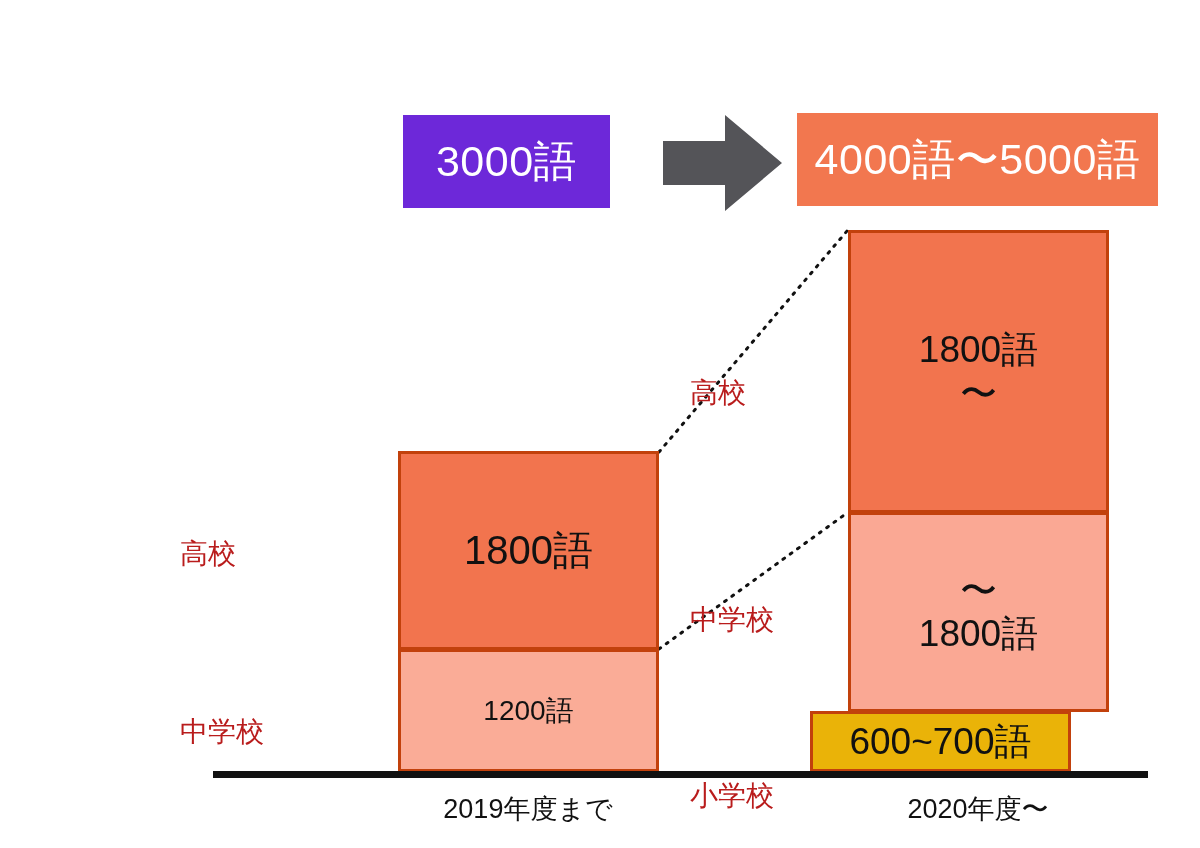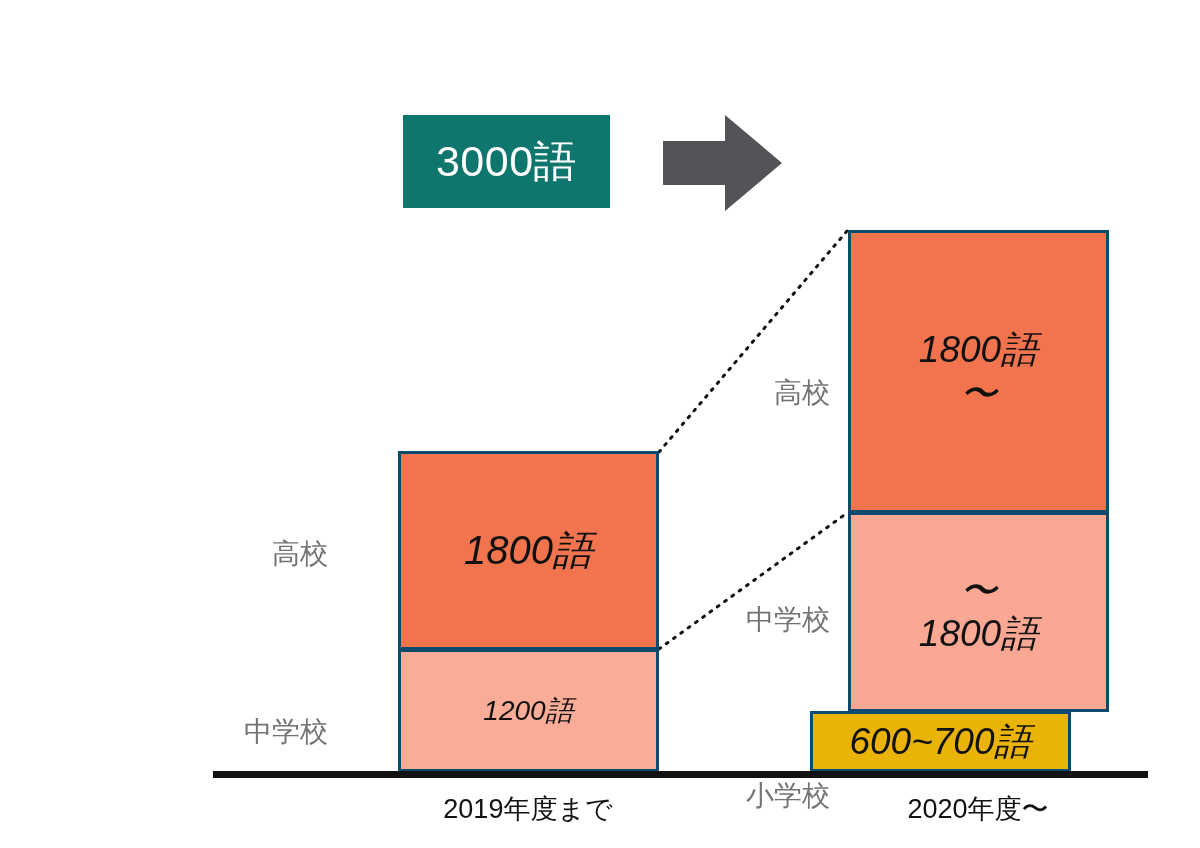--- a/index.html
+++ b/index.html
@@ -27,21 +27,21 @@
     justify-content: center;
     color: #ffffff;
     letter-spacing: 0.5px;
     line-height: 1;
   }
   #badge-before {
     left: 403px;
     top: 115px;
     width: 207px;
     height: 93px;
-    background: #0f766e;
+    background: #6d28d9;
     font-size: 43px;
   }
   #badge-after {
     left: 797px;
     top: 113px;
     width: 361px;
     height: 93px;
     background: #F2774F;
     font-size: 43px;
   }
@@ -81,30 +81,29 @@
     left: 213px;
     top: 771px;
     width: 935px;
     height: 7px;
     background: #111111;
   }
 
   
   .bar-seg {
     position: absolute;
-    border: 3px solid #0c4a6e;
+    border: 3px solid #c2410c;
     box-sizing: border-box;
     display: flex;
     flex-direction: column;
     align-items: center;
     justify-content: center;
     color: #111111;
     text-align: center;
     line-height: 1.12;
-    font-style: italic;
   }
   .seg-line { display: block; }
 
   
   #left-high {
     left: 398px;
     top: 451px;
     width: 261px;
     height: 199px;
     background: #F2744E;
@@ -145,24 +144,23 @@
     font-size: 37px;
   }
   #right-high .seg-line,
   #right-mid .seg-line {
     margin: 1px 0;
   }
 
   
   .stage-label {
     position: absolute;
-    color: #737373;
+    color: #b91c1c;
     font-size: 28px;
     white-space: nowrap;
-    text-align: right;
   }
   #lbl-left-high  { left: 180px; top: 535px; width: 148px; }
   #lbl-left-mid   { left: 180px; top: 713px; width: 148px; }
   #lbl-right-high { left: 690px; top: 374px; width: 140px; }
   #lbl-right-mid  { left: 690px; top: 601px; width: 140px; }
   #lbl-right-low  { left: 690px; top: 729px; width: 140px; margin-top: 48px; }
 
   
   .caption {
     position: absolute;
@@ -190,20 +188,21 @@
 <div id="stage">
 
   <div id="badge-before" class="badge">3000語</div>
 
   <div id="arrow">
     <svg width="120" height="100" viewBox="0 0 120 100" aria-hidden="true">
       <polygon points="0,28 62,28 62,2 119,50 62,98 62,72 0,72" fill="#545458"></polygon>
     </svg>
   </div>
 
+  <div id="badge-after" class="badge">4000語〜5000語</div>
 
 
   <svg id="connectors" aria-hidden="true">
     <line x1="659" y1="452" x2="847" y2="231" stroke="#111111" stroke-width="3" stroke-dasharray="2 7" stroke-linecap="round"></line>
     <line x1="659" y1="649" x2="847" y2="513" stroke="#111111" stroke-width="3" stroke-dasharray="2 7" stroke-linecap="round"></line>
   </svg>
 
   <div id="left-high" class="bar-seg">
     <span class="seg-line">1800語</span>
   </div>

